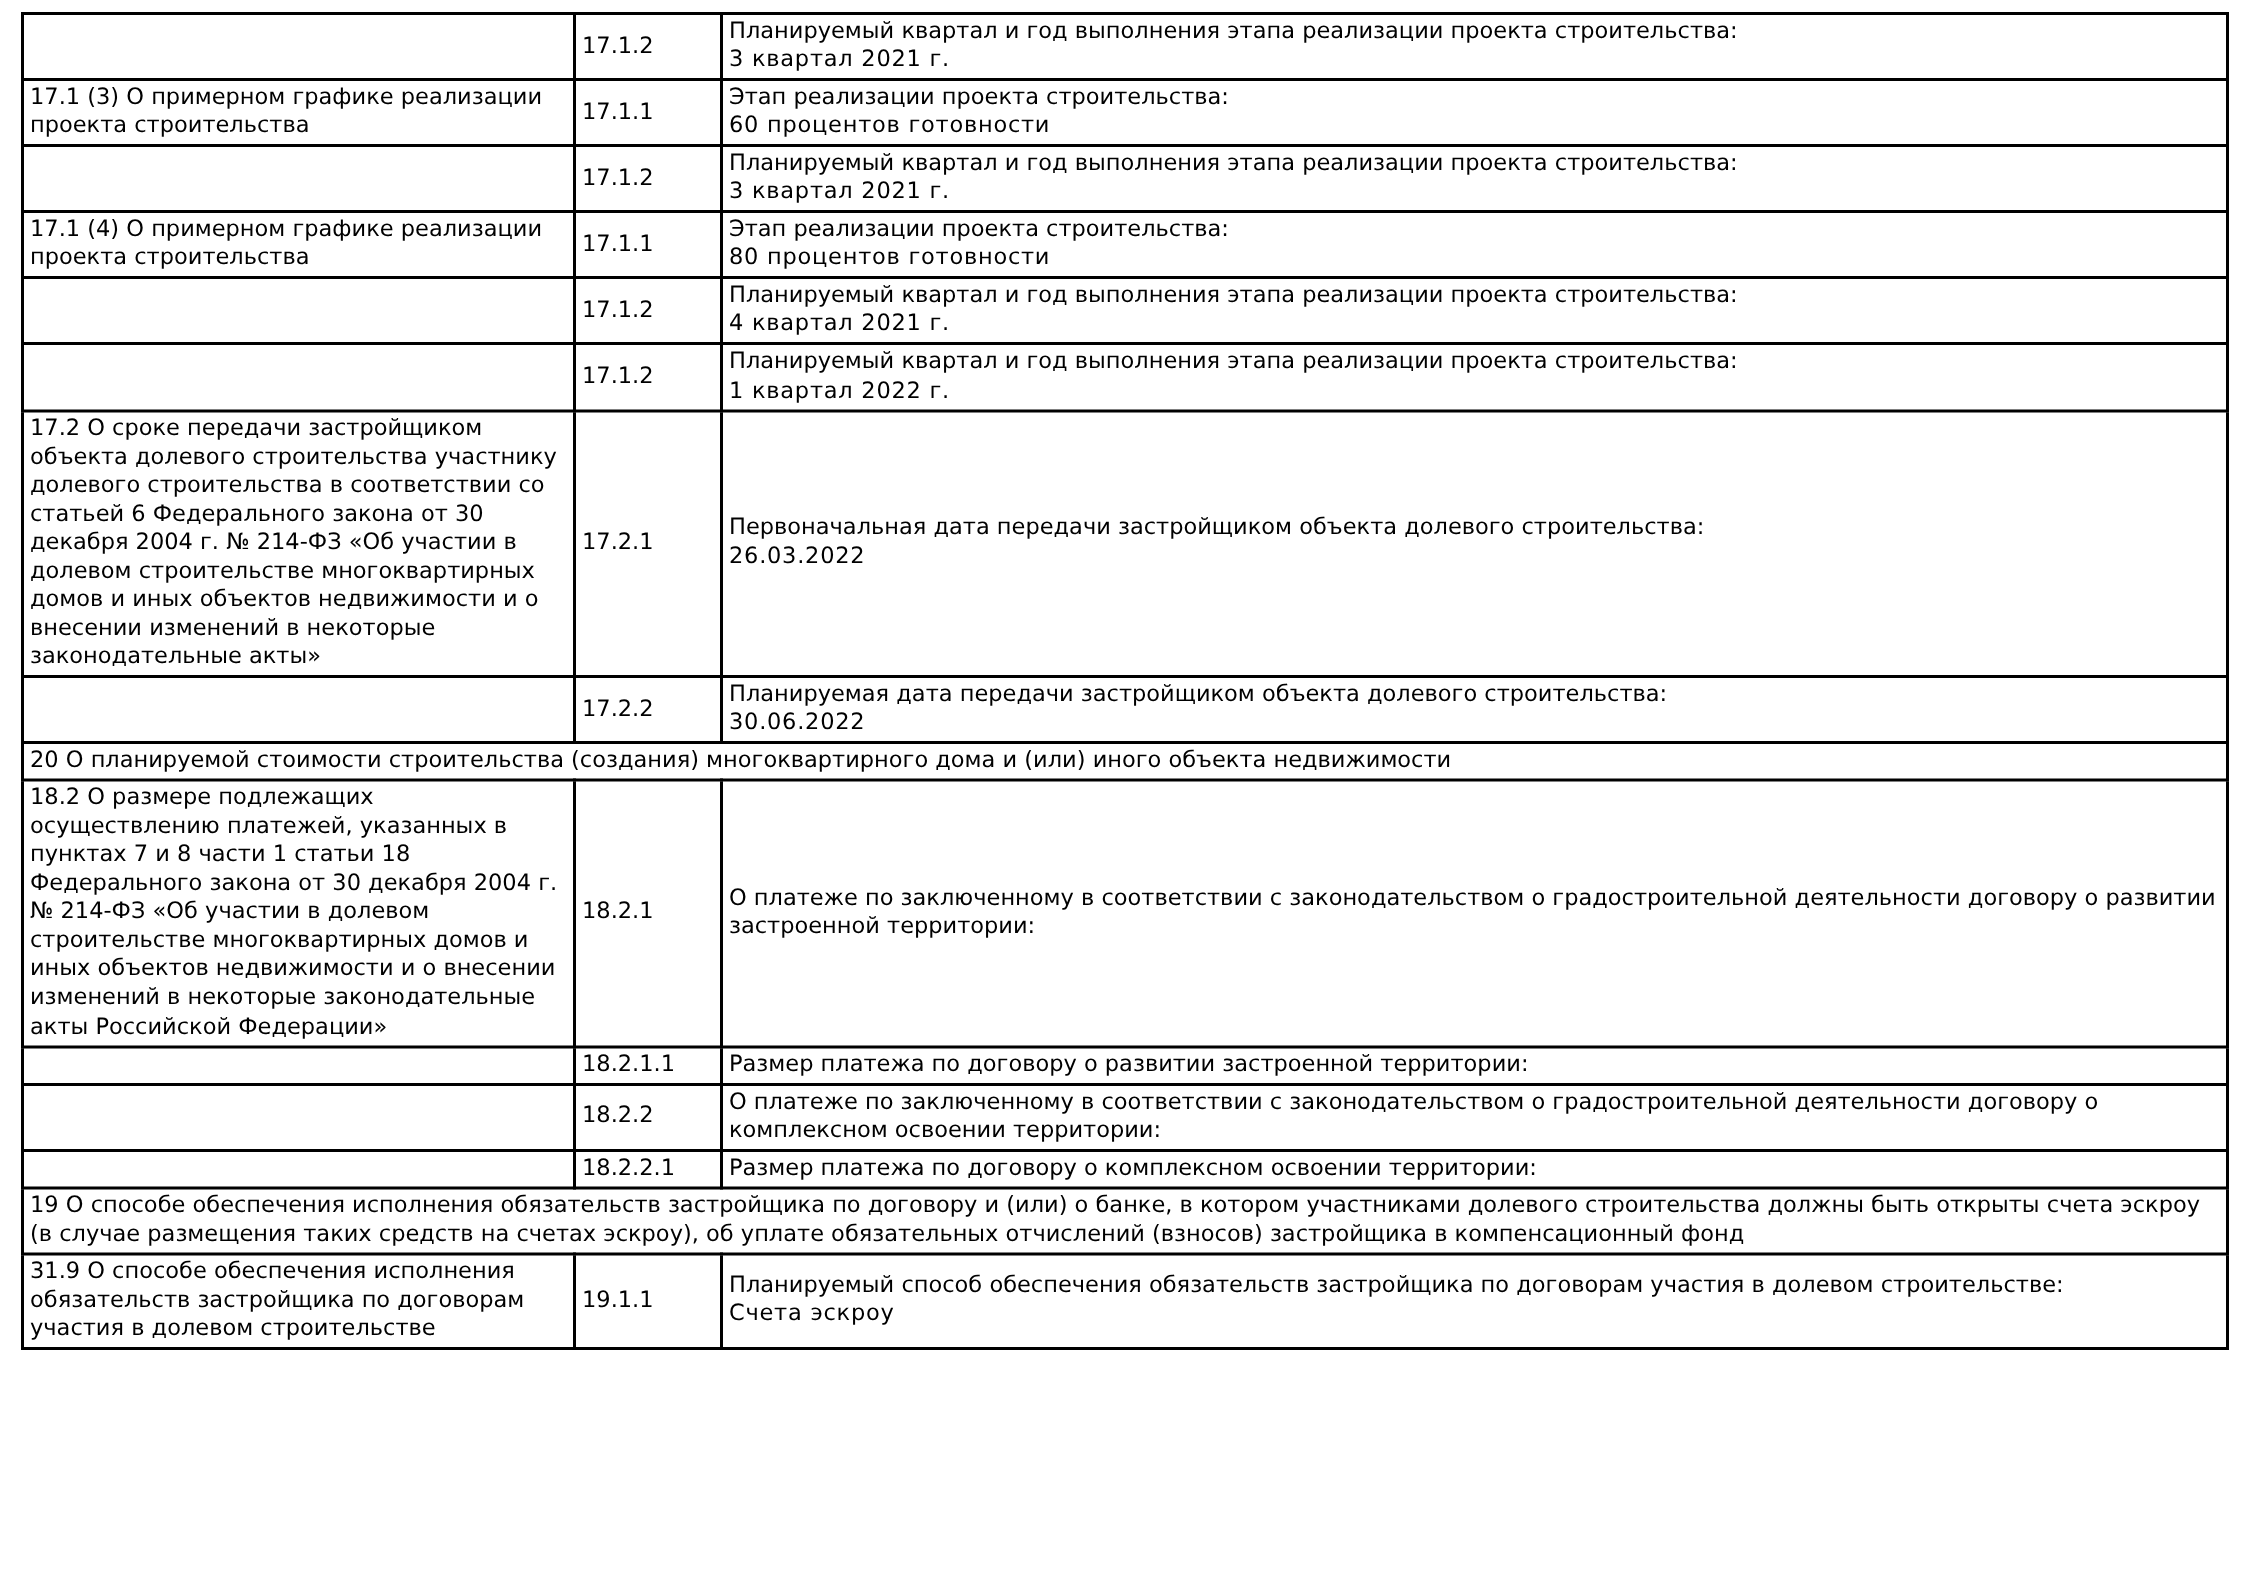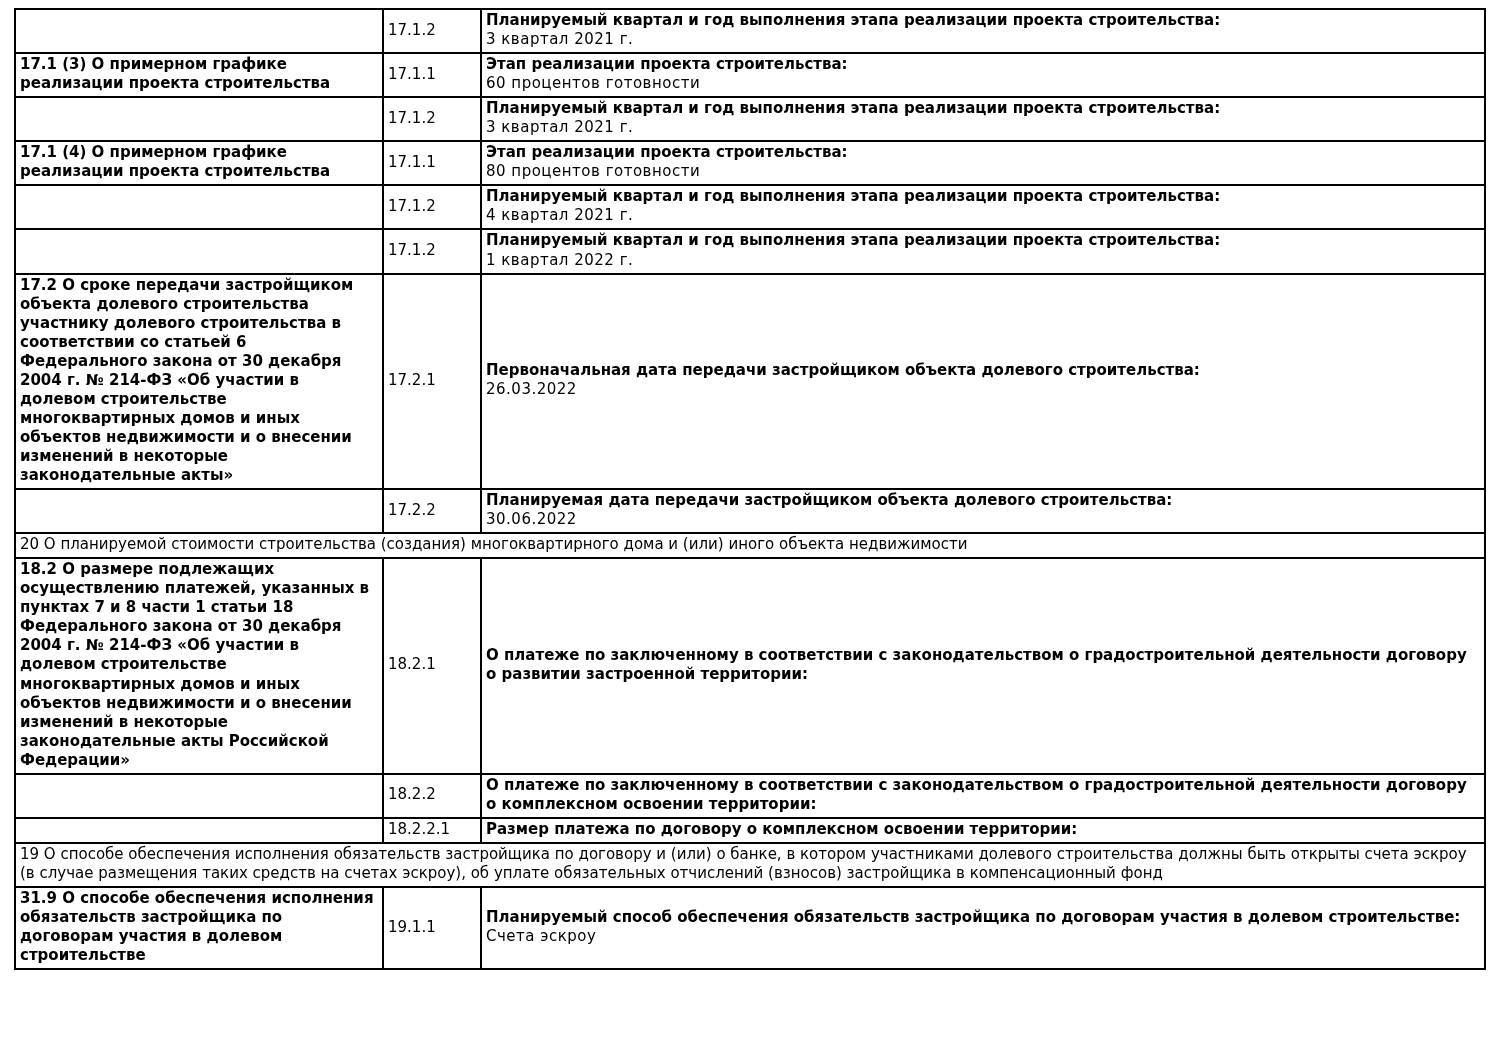--- a/index.html
+++ b/index.html
@@ -19,31 +19,30 @@
     table-layout: fixed;
   }
   table.declaration td {
     border: 2px solid #000000;
     padding: 1px 4px 3px 4px;
     line-height: 1.27;
     word-wrap: break-word;
   }
   td.col-section {
     vertical-align: top;
-    font-weight: bold;
   }
   td.col-code {
     vertical-align: middle;
     border-radius: 12px;
   }
   td.col-value {
     vertical-align: middle;
   }
   .field-label {
-    font-weight: bold;
+    font-weight: normal;
   }
   .field-value {
     font-weight: normal;
     letter-spacing: 0.5px;
   }
   td.section-header-cell {
     vertical-align: middle;
     font-weight: normal;
   }
 </style>
@@ -126,20 +125,27 @@
       </tr>
       <tr>
         <td class="col-section">18.2 О размере подлежащих осуществлению платежей, указанных в пунктах 7 и 8 части 1 статьи 18 Федерального закона от 30 декабря 2004 г. № 214-ФЗ «Об участии в долевом строительстве многоквартирных домов и иных объектов недвижимости и о внесении изменений в некоторые законодательные акты Российской Федерации»</td>
         <td class="col-code">18.2.1</td>
         <td class="col-value">
           <div class="field-label">О платеже по заключенному в соответствии с законодательством о градостроительной деятельности договору о развитии застроенной территории:</div>
         </td>
       </tr>
       <tr>
         <td class="col-section"></td>
+        <td class="col-code">18.2.1.1</td>
+        <td class="col-value">
+          <div class="field-label">Размер платежа по договору о развитии застроенной территории:</div>
+        </td>
+      </tr>
+      <tr>
+        <td class="col-section"></td>
         <td class="col-code">18.2.2</td>
         <td class="col-value">
           <div class="field-label">О платеже по заключенному в соответствии с законодательством о градостроительной деятельности договору о комплексном освоении территории:</div>
         </td>
       </tr>
       <tr>
         <td class="col-section"></td>
         <td class="col-code">18.2.2.1</td>
         <td class="col-value">
           <div class="field-label">Размер платежа по договору о комплексном освоении территории:</div>

